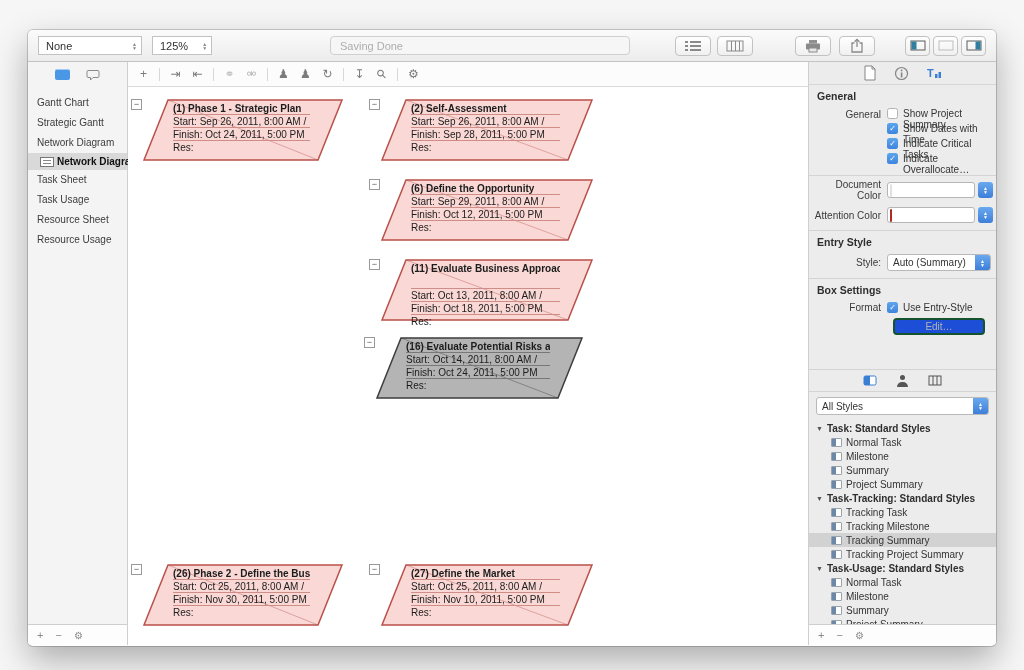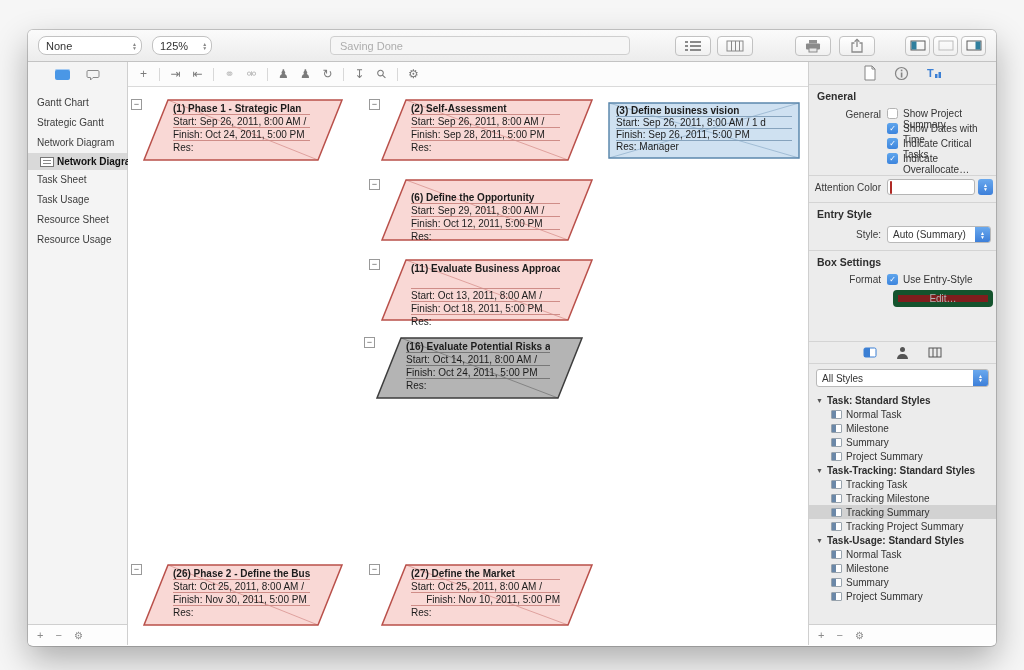--- a/index.html
+++ b/index.html
@@ -5,21 +5,21 @@
   * { margin:0; padding:0; box-sizing:border-box; }
   html,body { width:1024px; height:670px; background:#f6f6f6; font-family:"Liberation Sans",sans-serif; overflow:hidden; }
 
   .window { position:absolute; left:28px; top:30px; width:968px; height:616px;
     background:#fff; border-radius:5px; overflow:hidden;
     box-shadow:0 0 0 1px rgba(0,0,0,.18), 0 14px 34px rgba(0,0,0,.30); }
 
   
   .toolbar { height:32px; background:linear-gradient(#fbfbfb,#ececec); border-bottom:1px solid #c3c3c3;
     display:flex; align-items:center; padding:0 10px; }
-  .select-box { display:flex; align-items:center; background:#fff; border:1px solid #c2c2c2; border-radius:8px;
+  .select-box { display:flex; align-items:center; background:#fff; border:1px solid #c2c2c2; border-radius:0;
     height:19px; padding:0 4px 0 7px; font-size:11px; color:#333; }
   .select-box .val { margin-right:6px; }
   .chev { display:flex; flex-direction:column; font-size:5px; line-height:4px; color:#888; }
   .filter-box { width:104px; } .zoom-box { width:60px; margin-left:10px;gap:8px; }
   .filter-box .val, .zoom-box .val { flex:1; }
   .status-field { width:300px; height:19px; margin-left:118px; border:1px solid #cfcfcf; border-radius:4px;
     background:#f6f6f6; color:#adadad; font-size:11px; display:flex; align-items:center; padding-left:9px; }
   .tb-right { margin-left:auto; display:flex; align-items:center; }
   .tb-btn { height:20px; min-width:36px; border:1px solid #c2c2c2; border-radius:4px;
     background:linear-gradient(#ffffff,#f0f0f0); display:flex; align-items:center; justify-content:center; }
@@ -77,22 +77,22 @@
   .cb.off { background:#fff; border:1px solid #b3b3b3; }
   .color-ctl { display:flex; align-items:center; }
   .well { width:88px; height:16px; border:1px solid #b5b5b5; border-radius:3px; background:#fff; padding:2px; }
   .well .fill { width:100%; height:100%; border-radius:1px; border:1px solid rgba(0,0,0,.12); }
   .stepper-blue { width:15px; height:16px; margin-left:3px; border-radius:3px;
     background:linear-gradient(#6aa9ee,#3d7fd9); color:#fff; display:flex; flex-direction:column;
     align-items:center; justify-content:center; font-size:5px; line-height:4px; }
   .dropdown { display:flex; align-items:center; background:#fff; border:1px solid #b9b9b9; border-radius:3px; height:17px; overflow:hidden; width:104px; }
   .dropdown .dd-val { flex:1; padding:0 5px; white-space:nowrap; }
   .dropdown .stepper-blue { margin-left:0; border-radius:0; height:100%; flex:none; }
-  .edit-btn { margin:2px 0 6px 84px; width:100px; height:17px; border:5px solid #14532d; border-radius:4px;
-    background:#7f1d1d; color:#b3b3b3; display:flex; align-items:center; justify-content:center; }
+  .edit-btn { margin:2px 0 6px 84px; width:92px; height:17px; border:2px solid #14532d; border-radius:4px;
+    background:#1d4ed8; color:#b3b3b3; display:flex; align-items:center; justify-content:center; }
   .spacer { height:28px; }
   .mini-tabs { height:23px; border-top:1px solid #d4d4d4; border-bottom:1px solid #d4d4d4;
     display:flex; align-items:center; justify-content:center; gap:20px; }
   .allstyles-wrap { padding:5px 7px; }
   .allstyles-wrap .dropdown { width:100%; height:18px; }
   .style-tree { flex:1; overflow:hidden; padding-top:1px; }
   .tree-group { height:14px; display:flex; align-items:center; font-weight:bold; padding-left:7px; color:#2e2e2e; white-space:nowrap; }
   .tree-group .tri { font-size:7px; margin-right:4px; color:#555; }
   .tree-item { height:14px; display:flex; align-items:center; padding-left:22px; white-space:nowrap; }
   .tree-item.sel { background:#d2d2d2; }
@@ -252,41 +252,28 @@
               <polygon points="25,1 211,1 187,61 1,61" fill="#f9d8d5" stroke="#b9504a" stroke-width="1.5"></polygon>
               <line x1="25" y1="1" x2="187" y2="61" stroke="#b9504a" stroke-opacity="0.4"></line>
             </svg>
             <div class="node-text" data-name="task-node-text">
               <div class="nl t" data-name="task-title" style="height: 13px; line-height: 13px; border-bottom-color: rgb(207, 141, 136);">(2) Self-Assessment</div>
               <div class="nl" data-name="task-start" style="height: 13px; line-height: 13px; border-bottom-color: rgb(207, 141, 136);">Start: Sep 26, 2011, 8:00 AM /</div>
               <div class="nl" data-name="task-finish" style="height: 13px; line-height: 13px; border-bottom-color: rgb(207, 141, 136);">Finish: Sep 28, 2011, 5:00 PM</div>
               <div class="nl last" data-name="task-resources" style="height: 13px; line-height: 13px;">Res:</div>
             </div>
           </div>
-          <div class="node" data-name="task-node-3" style="left: 480px; top: 15px; width: 192px; height: 57px;">
-            <svg width="192" height="57" data-name="task-node-shape">
-              <polygon points="1,1 191,1 191,56 1,56" fill="#cfe1f1" stroke="#5c88ad" stroke-width="1.5"></polygon>
-              <line x1="1" y1="1" x2="191" y2="56" stroke="#5c88ad" stroke-opacity="0.4"></line>
-              <line x1="1" y1="56" x2="191" y2="1" stroke="#5c88ad" stroke-opacity="0.4"></line>
-            </svg>
-            <div class="node-text rect" data-name="task-node-text">
-              <div class="nl t" data-name="task-title" style="height: 12px; line-height: 12px; border-bottom-color: rgb(134, 163, 189);">(3) Define business vision</div>
-              <div class="nl" data-name="task-start" style="height: 12px; line-height: 12px; border-bottom-color: rgb(134, 163, 189);">Start: Sep 26, 2011, 8:00 AM / 1 d</div>
-              <div class="nl" data-name="task-finish" style="height: 12px; line-height: 12px; border-bottom-color: rgb(134, 163, 189);">Finish: Sep 26, 2011, 5:00 PM</div>
-              <div class="nl last" data-name="task-resources" style="height: 12px; line-height: 12px;">Res: Manager</div>
-            </div>
-          </div>
           <div class="collapse-box" data-name="collapse-button" style="left: 241px; top: 92px;">−</div>
           <div class="node" data-name="task-node-6" style="left: 253px; top: 92px; width: 212px; height: 62px;">
             <svg width="212" height="62" data-name="task-node-shape">
               <polygon points="25,1 211,1 187,61 1,61" fill="#f9d8d5" stroke="#b9504a" stroke-width="1.5"></polygon>
               <line x1="25" y1="1" x2="187" y2="61" stroke="#b9504a" stroke-opacity="0.4"></line>
             </svg>
             <div class="node-text" data-name="task-node-text">
-              <div class="nl t" data-name="task-title" style="height: 13px; line-height: 13px; border-bottom-color: rgb(207, 141, 136); margin-top: 9px;">(6) Define the Opportunity</div>
+              <div class="nl t" data-name="task-title" style="height: 13px; line-height: 13px; border-bottom-color: rgb(207, 141, 136);">(6) Define the Opportunity</div>
               <div class="nl" data-name="task-start" style="height: 13px; line-height: 13px; border-bottom-color: rgb(207, 141, 136);">Start: Sep 29, 2011, 8:00 AM /</div>
               <div class="nl" data-name="task-finish" style="height: 13px; line-height: 13px; border-bottom-color: rgb(207, 141, 136);">Finish: Oct 12, 2011, 5:00 PM</div>
               <div class="nl last" data-name="task-resources" style="height: 13px; line-height: 13px;">Res:</div>
             </div>
           </div>
           <div class="collapse-box" data-name="collapse-button" style="left: 241px; top: 172px;">−</div>
           <div class="node" data-name="task-node-11" style="left: 253px; top: 172px; width: 212px; height: 62px;">
             <svg width="212" height="62" data-name="task-node-shape">
               <polygon points="25,1 211,1 187,61 1,61" fill="#f9d8d5" stroke="#b9504a" stroke-width="1.5"></polygon>
               <line x1="25" y1="1" x2="187" y2="61" stroke="#b9504a" stroke-opacity="0.4"></line>
@@ -326,21 +313,21 @@
           </div>
           <div class="collapse-box" data-name="collapse-button" style="left: 241px; top: 477px;">−</div>
           <div class="node" data-name="task-node-27" style="left: 253px; top: 477px; width: 212px; height: 62px;">
             <svg width="212" height="62" data-name="task-node-shape">
               <polygon points="25,1 211,1 187,61 1,61" fill="#f9d8d5" stroke="#b9504a" stroke-width="1.5"></polygon>
               <line x1="25" y1="1" x2="187" y2="61" stroke="#b9504a" stroke-opacity="0.4"></line>
             </svg>
             <div class="node-text" data-name="task-node-text">
               <div class="nl t" data-name="task-title" style="height: 13px; line-height: 13px; border-bottom-color: rgb(207, 141, 136);">(27) Define the Market</div>
               <div class="nl" data-name="task-start" style="height: 13px; line-height: 13px; border-bottom-color: rgb(207, 141, 136);">Start: Oct 25, 2011, 8:00 AM /</div>
-              <div class="nl" data-name="task-finish" style="height: 13px; line-height: 13px; border-bottom-color: rgb(207, 141, 136); text-align: right;">Finish: Nov 10, 2011, 5:00 PM</div>
+              <div class="nl" data-name="task-finish" style="height: 13px; line-height: 13px; border-bottom-color: rgb(207, 141, 136);">Finish: Nov 10, 2011, 5:00 PM</div>
               <div class="nl last" data-name="task-resources" style="height: 13px; line-height: 13px;">Res:</div>
             </div>
           </div>
         </div>
     </div>
 
     <div class="inspector" data-name="inspector-panel">
       <div class="insp-tabs" data-name="inspector-tabs">
         <svg width="14" height="16" data-name="document-tab-icon">
           <path d="M2 1 H9 L12 4 V15 H2 Z" fill="#fff" stroke="#848484"></path>
@@ -376,20 +363,30 @@
               <span class="cb on" data-name="checkbox-indicate-critical-tasks">✓</span>
               <span data-name="checkbox-label">Indicate Critical Tasks</span>
             </div>
             <div class="cb-row" data-name="checkbox-row">
               <span class="cb on" data-name="checkbox-indicate-overallocate-">✓</span>
               <span data-name="checkbox-label">Indicate Overallocate…</span>
             </div>
           </div>
       </div>
       <div class="sec-line"></div>
+      <div class="row">
+        <div class="row-label" data-name="document-color-label">Document Color</div>
+        <div class="color-ctl" data-name="document-color-well">
+          <span class="well" data-name="document-color-swatch"><span class="fill" style="background:#ffffff"></span></span>
+          <span class="stepper-blue" data-name="stepper-icon">
+              <span>▲</span>
+              <span>▼</span>
+            </span>
+        </div>
+      </div>
       <div class="row">
         <div class="row-label" data-name="attention-color-label">Attention Color</div>
         <div class="color-ctl" data-name="attention-color-well">
           <span class="well" data-name="attention-color-swatch"><span class="fill" style="background:#c8302b"></span></span>
           <span class="stepper-blue" data-name="stepper-icon">
               <span>▲</span>
               <span>▼</span>
             </span>
         </div>
       </div>

